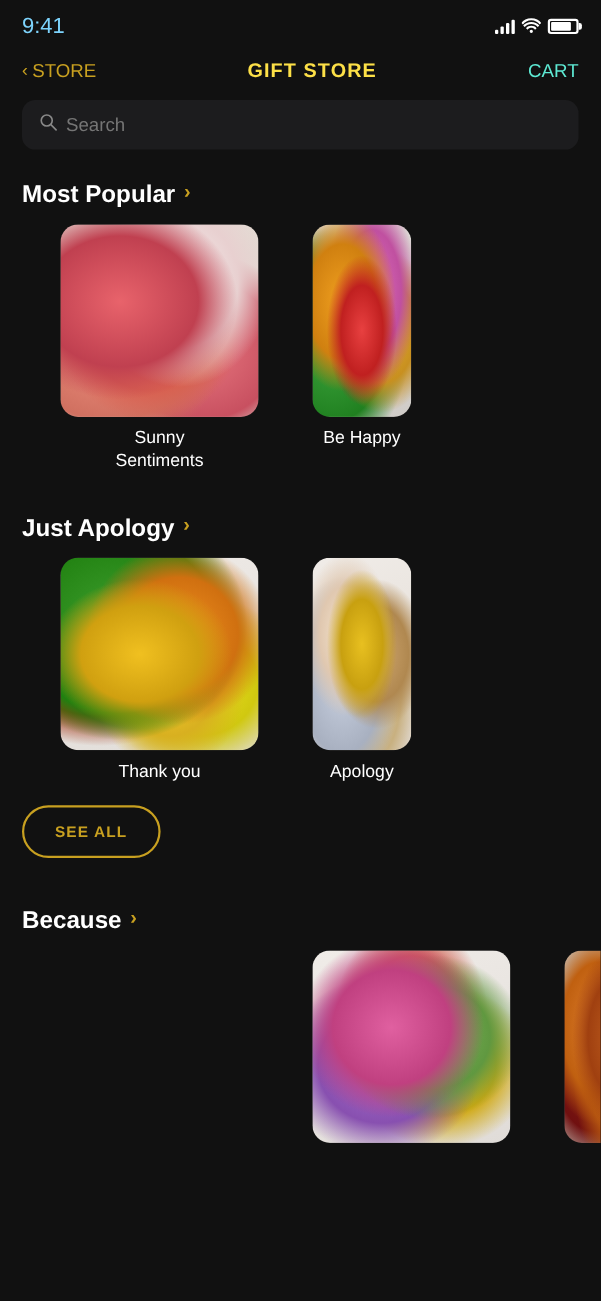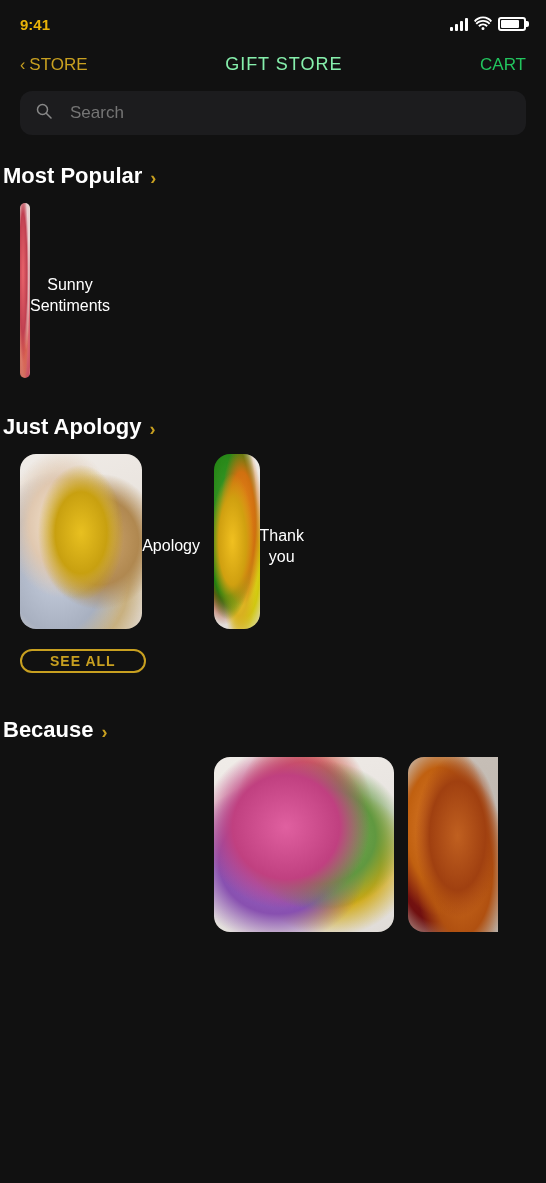--- a/index.html
+++ b/index.html
@@ -16,23 +16,23 @@
 
     
     .status-bar {
       display: flex;
       justify-content: space-between;
       align-items: center;
       padding: 8px 20px 4px;
       height: 44px;
     }
     .status-time {
-      font-size: 15px;
-      font-weight: 700;
-      color: #eab308;
+      font-size: 20px;
+      font-weight: 400;
+      color: #7dd3fc;
     }
     .status-icons {
       display: flex;
       align-items: center;
       gap: 6px;
     }
     .signal-bars {
       display: flex;
       align-items: flex-end;
       gap: 2px;
@@ -88,66 +88,66 @@
       font-weight: 500;
       display: flex;
       align-items: center;
       gap: 4px;
       cursor: pointer;
     }
     .nav-chevron {
       font-size: 16px;
     }
     .nav-title {
-      color: #86efac;
+      color: #fde047;
       font-size: 18px;
-      font-weight: 400;
+      font-weight: 700;
       letter-spacing: 1px;
       text-transform: uppercase;
     }
     .nav-cart {
-      color: #22c55e;
+      color: #5eead4;
       font-size: 17px;
       font-weight: 500;
       cursor: pointer;
     }
 
     
     .search-container {
       padding: 0 20px 16px;
     }
     .search-bar {
       background: #1c1c1e;
       border-radius: 12px;
       display: flex;
       align-items: center;
       padding: 12px 16px;
-      gap: 18px;
+      gap: 8px;
     }
     .search-icon-wrap {
       color: #888;
       font-size: 16px;
     }
     .search-input {
       background: transparent;
       border: none;
       outline: none;
       color: #888;
       font-size: 17px;
       flex: 1;
     }
 
     
     .section {
       padding: 12px 0 8px;
     }
     .section-header {
       display: flex;
-      align-items: flex-end;
-      padding: 0 3px 14px;
+      align-items: flex-start;
+      padding: 0 20px 14px;
       gap: 8px;
       cursor: pointer;
     }
     .section-title {
       font-size: 22px;
       font-weight: 700;
       color: #fff;
     }
     .section-arrow {
       color: #c8a020;
@@ -159,22 +159,23 @@
     .cards-row {
       display: flex;
       gap: 14px;
       padding: 0 20px 16px;
       overflow-x: visible;
     }
 
     .card {
       flex: 0 0 180px;
       display: flex;
-      flex-direction: row;
-      align-items: center;
+      flex-direction: column;
+      align-items: center;
+      margin-left: 35px;
     }
     .card:last-child {
       flex: 0 0 90px;
       overflow: hidden;
     }
 
     .card-image {
       width: 100%;
       height: 175px;
       border-radius: 16px;
@@ -275,21 +276,21 @@
     }
 
     
     .see-all-container {
       padding: 4px 20px 24px;
     }
     .see-all-btn {
       display: inline-block;
       border: 2px solid #c8a020;
       border-radius: 24px;
-      padding: 2px 28px;
+      padding: 14px 28px;
       color: #c8a020;
       font-size: 14px;
       font-weight: 700;
       letter-spacing: 1px;
       text-transform: uppercase;
       cursor: pointer;
       background: transparent;
     }
 
     .card-last-partial {
@@ -351,36 +352,40 @@
 <div class="section">
   <div class="section-header">
     <span class="section-title">Most Popular</span>
     <span class="section-arrow">›</span>
   </div>
   <div class="cards-row">
     <div class="card">
       <div class="card-image flower-sunny"></div>
       <span class="card-label">Sunny<br>Sentiments</span>
     </div>
+    <div class="card">
+      <div class="card-image flower-happy"></div>
+      <span class="card-label">Be Happy</span>
+    </div>
   </div>
 </div>
 
 <div class="section">
   <div class="section-header">
     <span class="section-title">Just Apology</span>
     <span class="section-arrow">›</span>
   </div>
   <div class="cards-row">
     <div class="card">
+      <div class="card-image flower-thankyou"></div>
+      <span class="card-label">Thank you</span>
+    </div>
+    <div class="card">
       <div class="card-image flower-apology"></div>
       <span class="card-label">Apology</span>
-    </div>
-    <div class="card">
-      <div class="card-image flower-thankyou"></div>
-      <span class="card-label">Thank you</span>
     </div>
   </div>
   <div class="see-all-container">
     <button class="see-all-btn">SEE ALL</button>
   </div>
 </div>
 
 <div class="section">
   <div class="section-header">
     <span class="section-title">Because</span>

